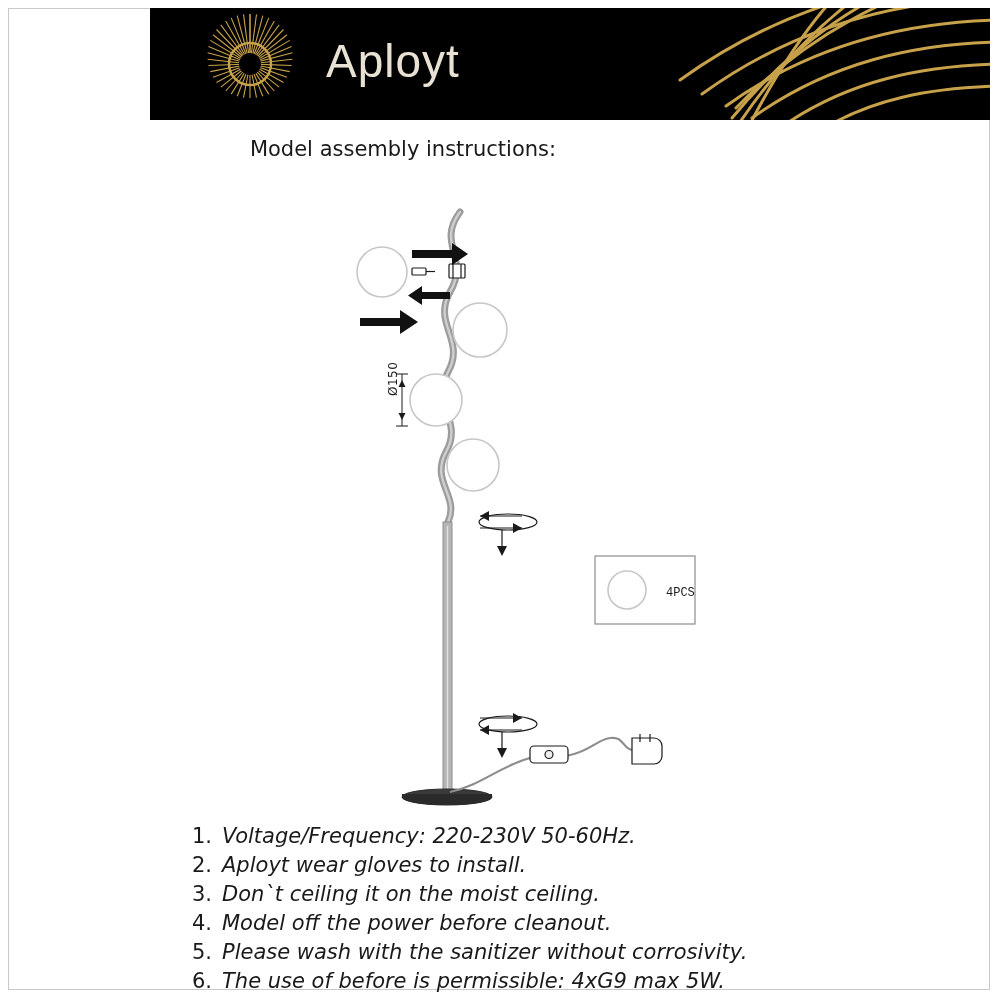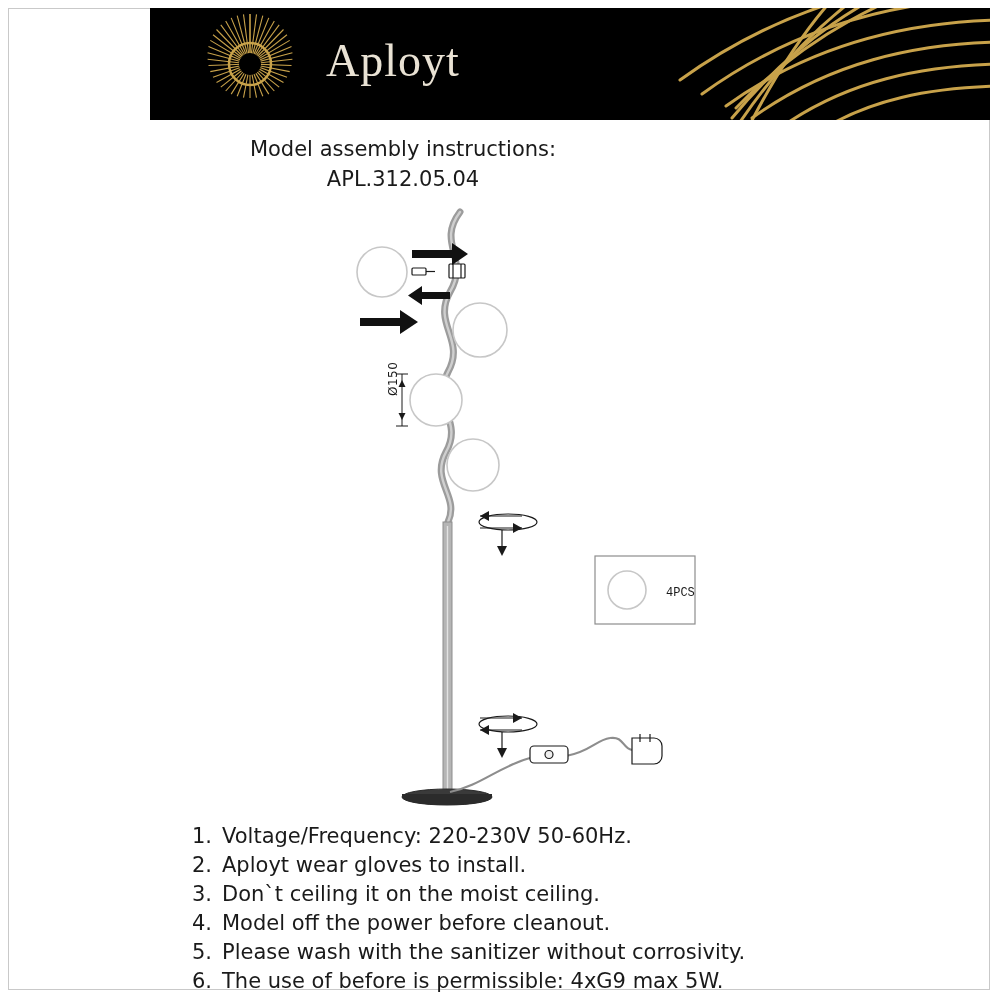--- a/index.html
+++ b/index.html
@@ -46,21 +46,21 @@
     position: absolute;
     left: 48px;
     top: 4px;
     width: 104px;
     height: 104px;
   }
   .brand-name {
     position: absolute;
     left: 176px;
     top: 26px;
-    font-family: Liberation Serif, serif;
+    font-family: Liberation Sans, sans-serif;
     font-size: 46px;
     letter-spacing: 1px;
     color: #e9e2d4;
     font-weight: 400;
   }
   .header-rays {
     position: absolute;
     right: -10px;
     top: -40px;
     width: 360px;
@@ -120,20 +120,21 @@
     line-height: 29px;
   }
   .note-num {
     width: 34px;
     text-align: right;
     padding-right: 10px;
     flex: none;
   }
   .note-text {
     flex: 1 1 auto;
+    font-style: italic;
   }
 </style>
 </head>
 <body>
 
 <div class="page">
 
   <div class="frame"></div>
 
   <div class="header">
@@ -206,21 +207,20 @@
         <path d="M338 0 C 250 26, 168 66, 96 140"></path>
         <path d="M300 0 C 226 28, 156 72, 92 150"></path>
         <path d="M262 0 C 204 32, 148 82, 96 160"></path>
         <path d="M224 0 C 182 36, 142 92, 104 168"></path>
       </g>
     </svg>
   </div>
 
   <div class="title-block">
     <div class="title-line">Model assembly instructions:</div>
-    <div class="title-line">APL.312.05.04</div>
   </div>
 
   <div class="diagram">
 
     <svg width="700" height="620" viewBox="0 0 700 620">
       <g fill="none" stroke="#1a1a1a">
 
         <path d="M310 12
                  C 286 44, 320 58, 300 92
                  C 282 124, 316 140, 298 172

